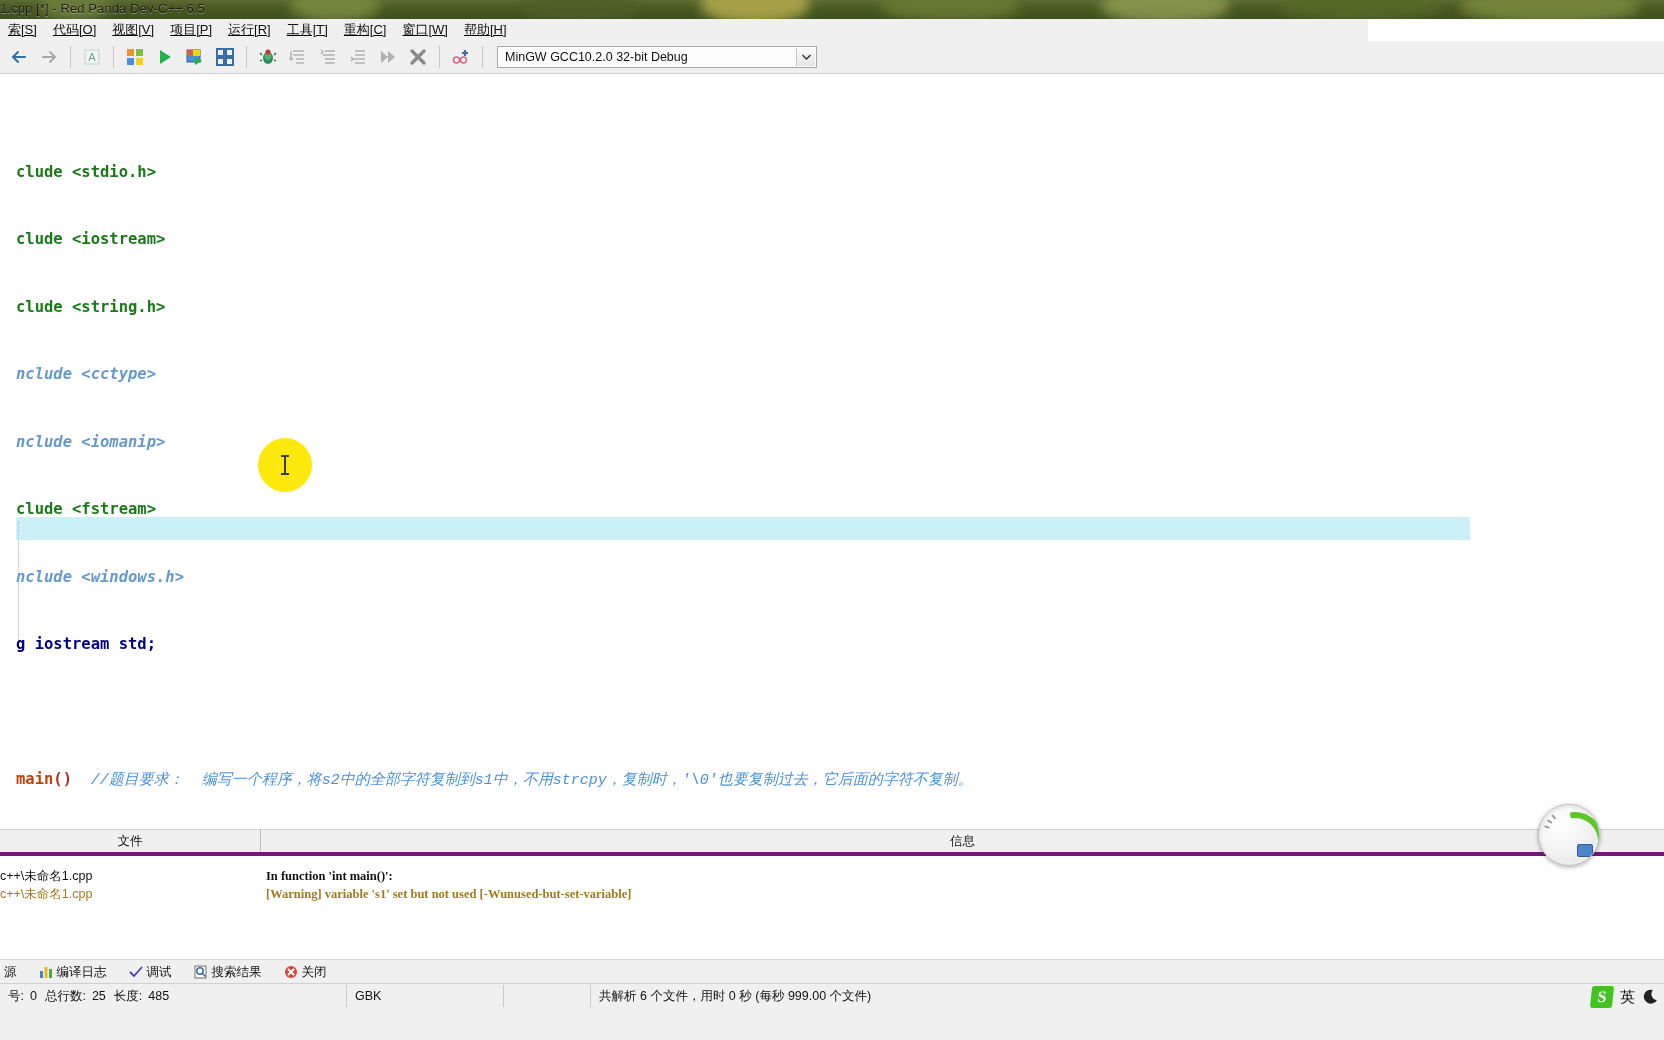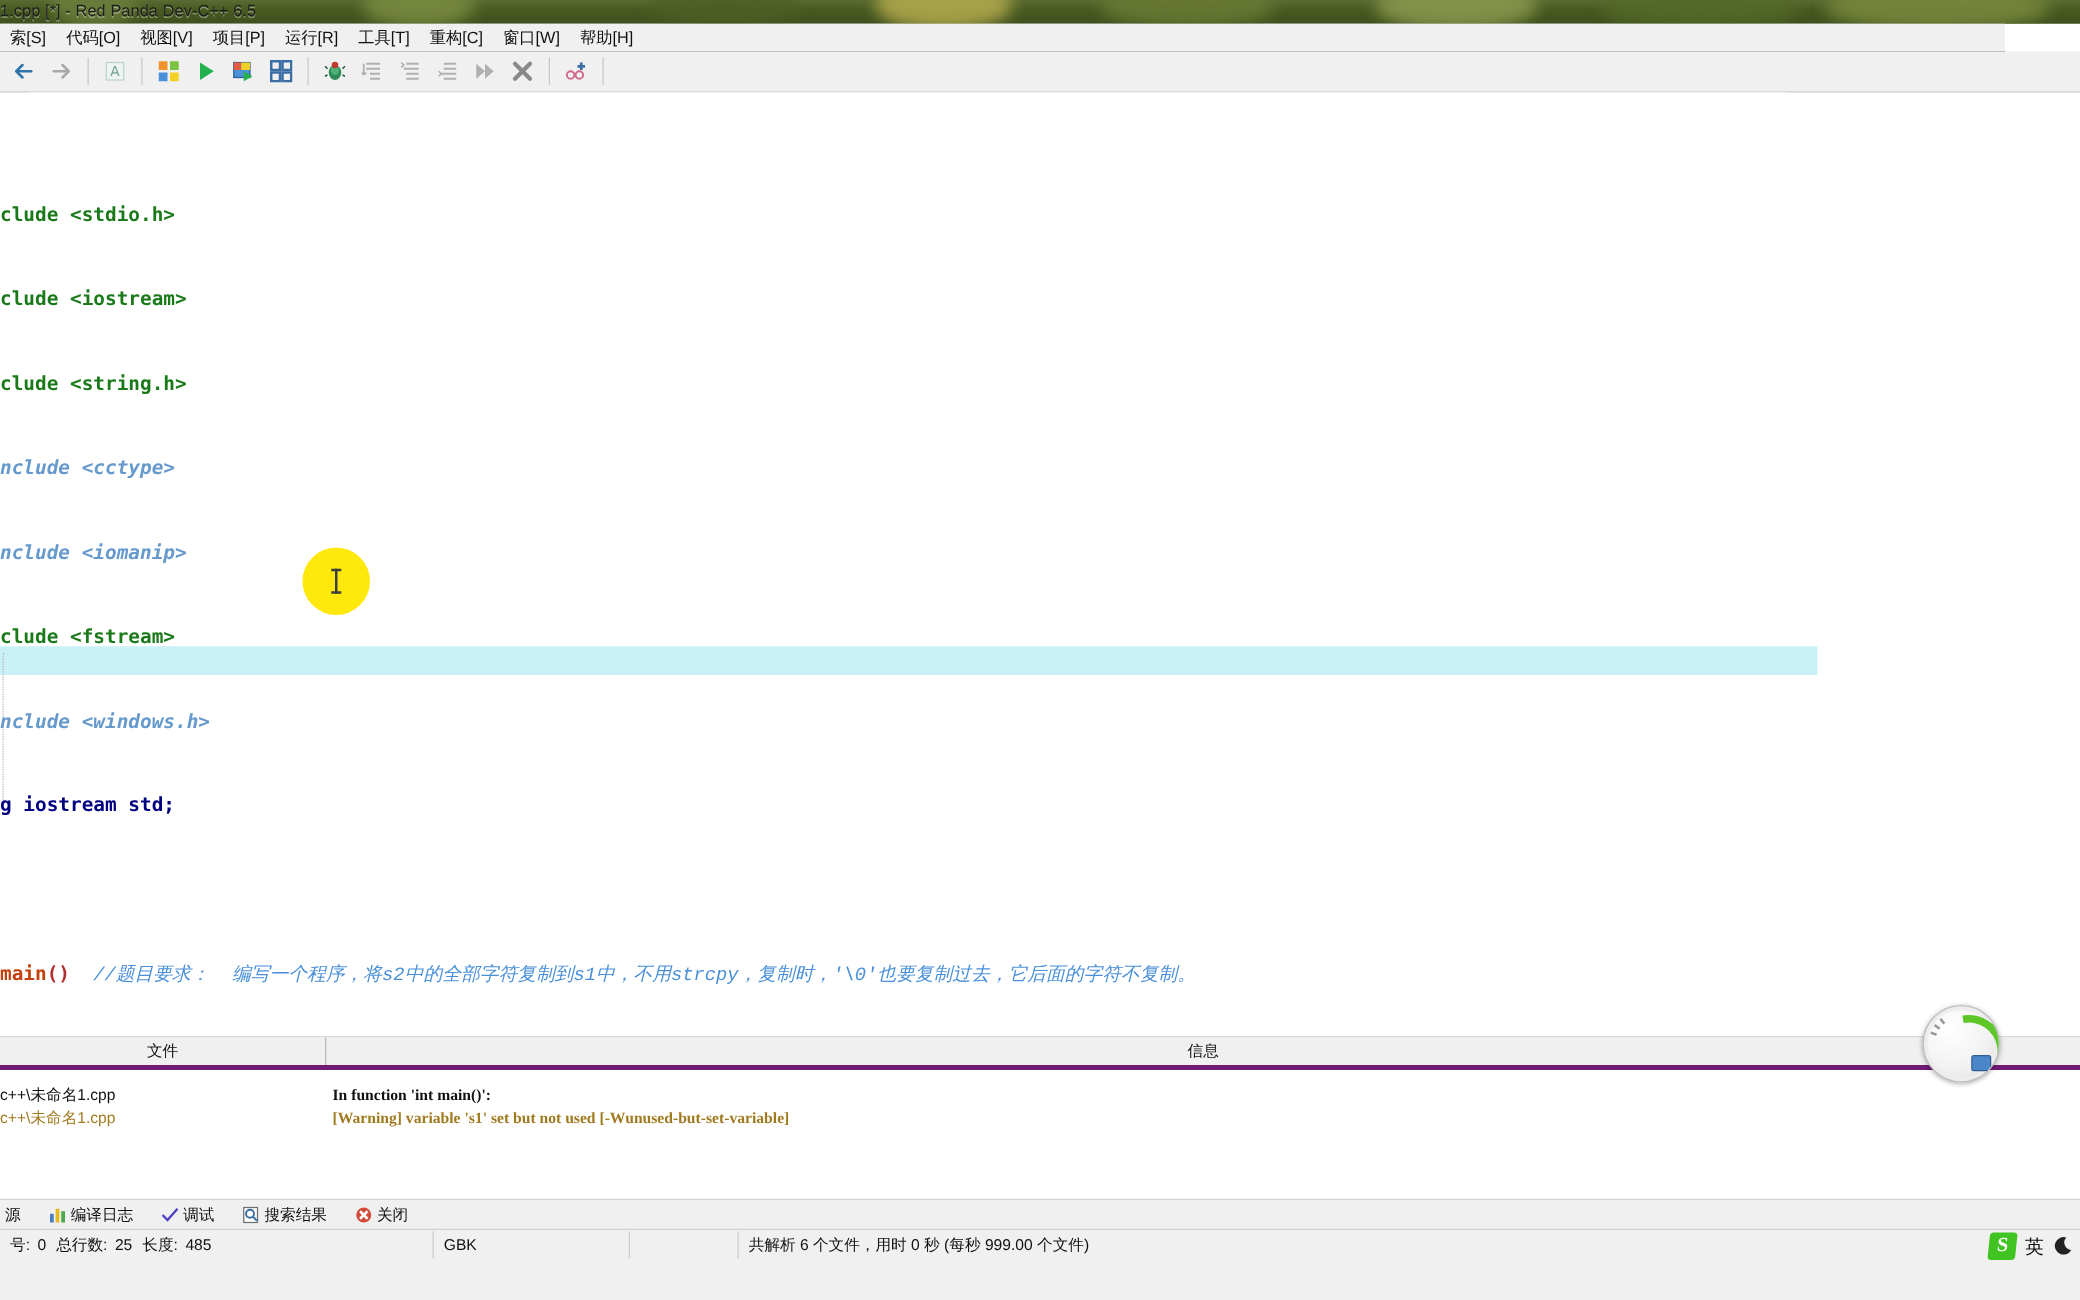--- a/index.html
+++ b/index.html
@@ -20,23 +20,23 @@
   .title-bg-blobs { position:absolute; inset:0; }
   .blob { position:absolute; border-radius:50%; filter: blur(6px); opacity:.85; }
   .title-text {
     position: absolute; left: 0; top: 1px;
     font-size: 13px; color: #1d1d1d; letter-spacing: .1px;
     white-space: nowrap; text-shadow: 0 1px 0 rgba(255,255,255,.35);
   }
 
   
   .menubar {
-    position: absolute; left: 0; top: 19px; width: 1604px; height: 22px;
+    position: absolute; left: 0; top: 19px; width: 1368px; height: 22px;
     background: #f0f0f0; border-bottom: 6px solid #000000;
-    display: flex; align-items: center;
+    display: flex; align-items: center; text-decoration: underline;
   }
   .menu-item {
     font-size: 13px; color: #111; padding: 2px 8px; white-space: nowrap;
     line-height: 16px;
   }
 
   
   .toolbar {
     position: absolute; left: 0; top: 41px; width: 1664px; height: 32px;
     background: #f0f0f0; border-bottom: 1px solid #cfcfcf;
@@ -59,21 +59,21 @@
   }
   .combo .arrow-box {
     position:absolute; right:1px; top:1px; width: 18px; height: 18px;
     display:flex; align-items:center; justify-content:center;
     background: linear-gradient(180deg,#fafafa,#e6e6e6);
     border-left: 1px solid #c4c4c4;
   }
 
   
   .editor {
-    position: absolute; left: 0; top: 74px; width: 1454px; height: 755px;
+    position: absolute; left: 16px; top: 74px; width: 1454px; height: 755px;
     background: #ffffff; overflow: hidden; border-radius: 25px;
   }
   .code {
     position: absolute; left: 0; top: 19px;
     font-family: "DejaVu Sans Mono", monospace;
     font-size: 15.5px; line-height: 22.5px;
     white-space: pre;
   }
   .line { height: 22.5px; white-space: pre; position: relative; }
   .cur-line {
@@ -312,20 +312,28 @@
     <div class="tb-sep"></div>
     <div class="tb-btn">
       <svg width="18" height="18" viewBox="0 0 18 18">
         <circle cx="4.5" cy="12" r="3" fill="none" stroke="#d4668a" stroke-width="1.5"></circle>
         <circle cx="11.5" cy="12" r="3" fill="none" stroke="#d4668a" stroke-width="1.5"></circle>
         <path d="M7.5 11 H8.5" stroke="#d4668a" stroke-width="1.5"></path>
         <path d="M13 2 V8 M10 5 H16" stroke="#3a6ea5" stroke-width="2.2"></path>
       </svg>
     </div>
     <div class="tb-sep"></div>
+    <div class="combo">
+      <span>MinGW GCC10.2.0 32-bit Debug</span>
+      <span class="arrow-box">
+        <svg width="9" height="6" viewBox="0 0 9 6">
+            <path d="M0.5 1 L4.5 5 L8.5 1" stroke="#333" stroke-width="1.4" fill="none"></path>
+          </svg>
+      </span>
+    </div>
   </div>
 
   <div class="editor">
 
     <div class="cur-line" style="top:443px;"></div>
 
     <div class="indent-guide" style="left:2px; top:448px; height:120px;"></div>
 
     <div class="code">
 

